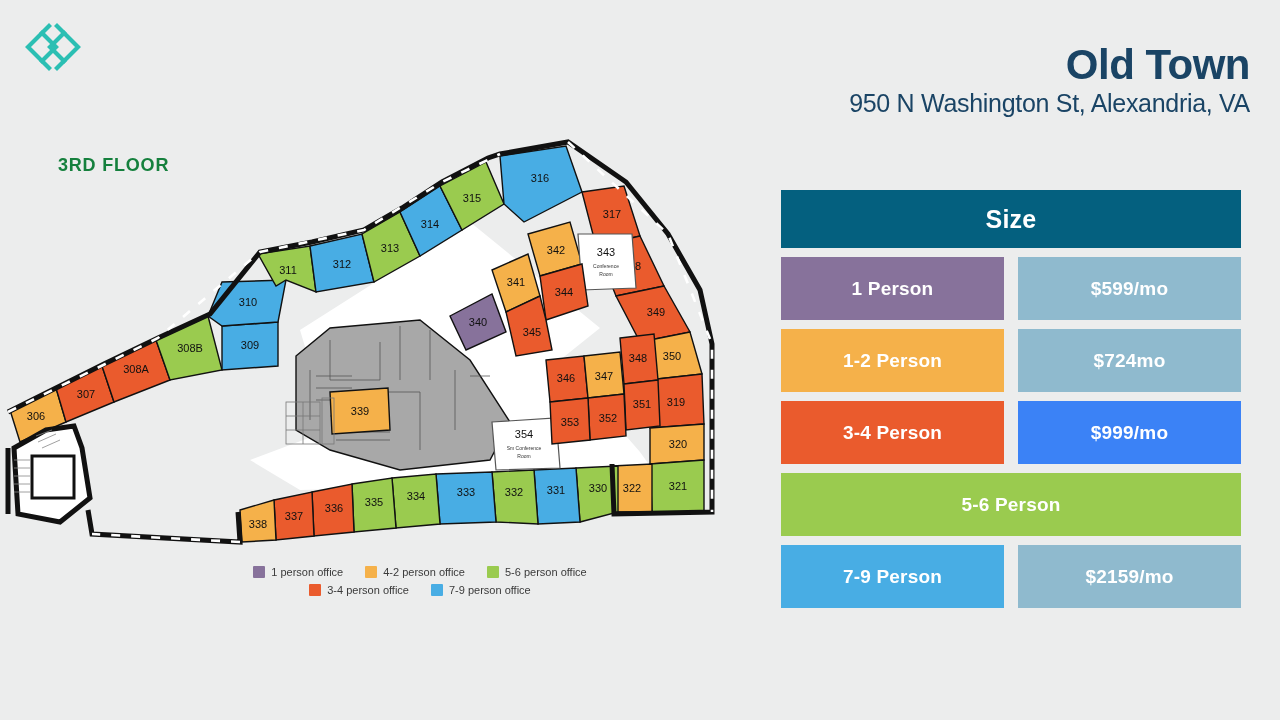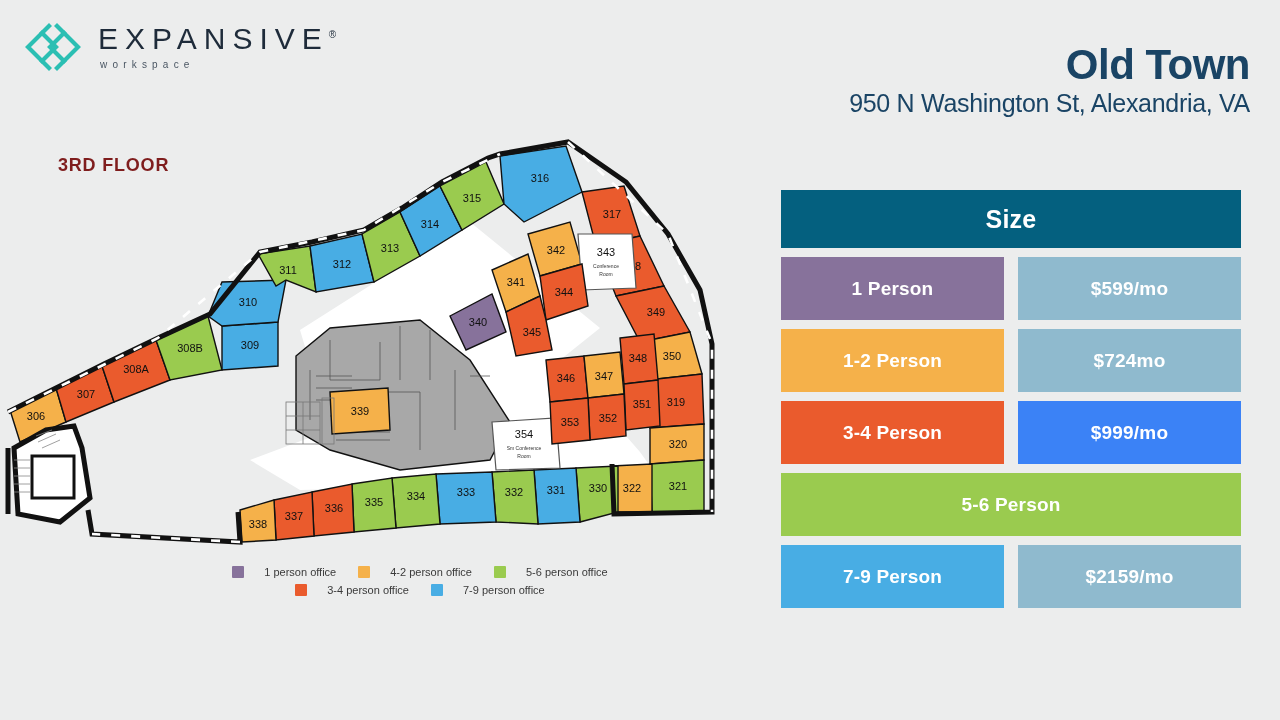--- a/index.html
+++ b/index.html
@@ -33,33 +33,33 @@
     letter-spacing: -0.5px; line-height: 1.02;
   }
   .title-sub {
     font-size: 25px; color: #1A4465; font-weight: 400;
     letter-spacing: -0.3px; margin-top: 2px;
   }
 
   
   .floor-label {
     position: absolute; left: 58px; top: 155px;
-    font-size: 18px; font-weight: bold; color: #7f1d1d; letter-spacing: 0.8px;
+    font-size: 18px; font-weight: bold; color: #15803d; letter-spacing: 0.8px;
   }
 
   
   .plan-wrap { position: absolute; left: 0px; top: 130px; width: 760px; height: 420px; }
   .plan-svg { width: 100%; height: 100%; display: block; }
   .rm-label { font-family: "Liberation Sans", sans-serif; font-size: 11px; fill: #111; text-anchor: middle; }
   .rm-sub { font-family: "Liberation Sans", sans-serif; font-size: 5px; fill: #333; text-anchor: middle; }
 
   
   .legend { position: absolute; left: 210px; top: 566px; width: 420px; }
   .legend-row { display: flex; justify-content: center; gap: 22px; margin-bottom: 6px; }
-  .legend-item { display: flex; align-items: center; gap: 20px; }
+  .legend-item { display: flex; align-items: center; gap: 6px; }
   .legend-sw { width: 12px; height: 12px; flex: none; border-radius: 1px; }
   .legend-txt { font-size: 11px; color: #3A3A3A; white-space: nowrap; }
 
   
   .price-table { position: absolute; left: 781px; top: 190px; width: 460px; }
   .pt-row { display: flex; gap: 14px; margin-bottom: 9px; }
   .pt-cell {
     flex: 1; height: 63px; display: flex; align-items: center; justify-content: center;
     color: #fff; font-size: 19px; font-weight: bold; letter-spacing: 0.2px;
   }
@@ -74,26 +74,20 @@
     <svg class="logo-mark" viewBox="0 0 58 50">
       <g fill="none" stroke="#2BBFB3" stroke-width="4.2" stroke-linecap="square">
         <path d="M4 25 L18 11 L32 25 L18 39 Z"></path>
         <path d="M26 25 L40 11 L54 25 L40 39 Z"></path>
         <path d="M18 11 L25 4"></path>
           <path d="M18 39 L25 46"></path>
         <path d="M40 11 L33 4"></path>
           <path d="M40 39 L33 46"></path>
       </g>
     </svg>
-    <div class="logo-text">
-      <div class="logo-word">
-        <span>EXPANSIVE</span><span class="logo-reg">®</span>
-      </div>
-      <div class="logo-sub">workspace</div>
-    </div>
   </div>
 
   <div class="title-block">
     <div class="title-main">Old Town</div>
     <div class="title-sub">950 N Washington St, Alexandria, VA</div>
   </div>
 
   <div class="floor-label">3RD FLOOR</div>
 
   <div class="plan-wrap">

